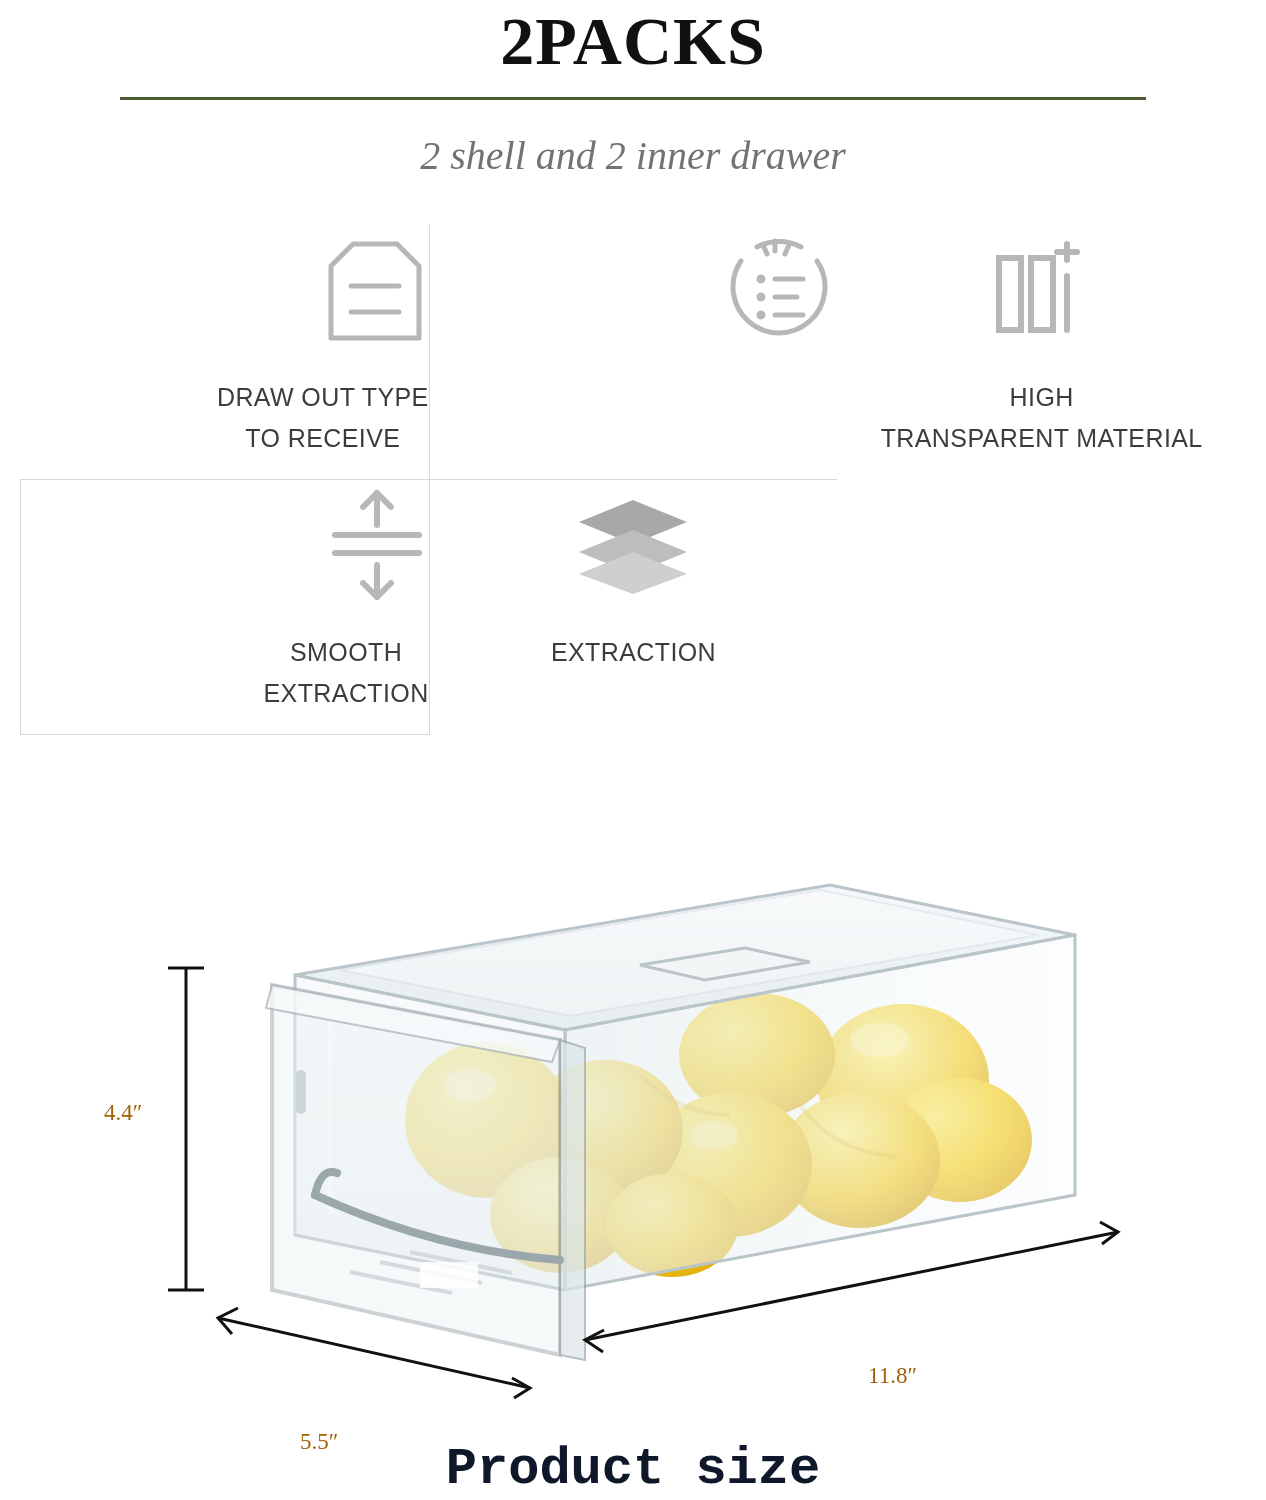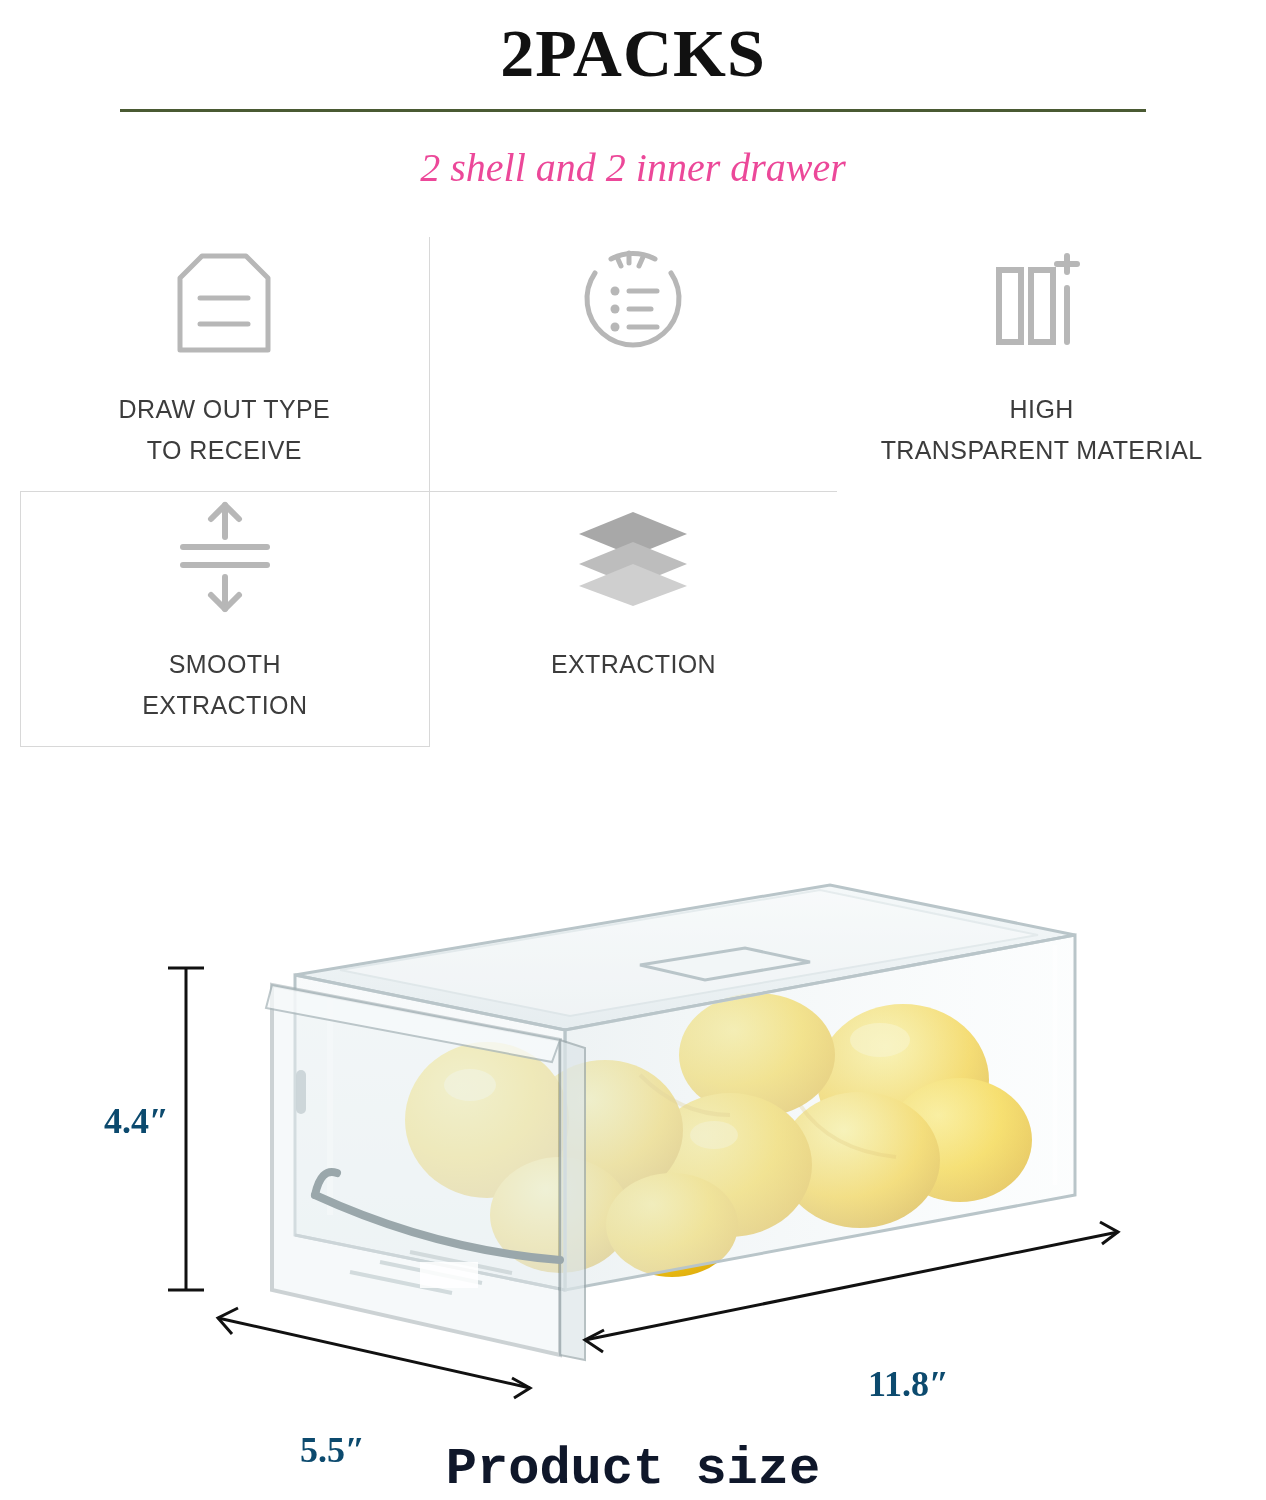--- a/index.html
+++ b/index.html
@@ -11,21 +11,21 @@
     width: 1266px;
     height: 1500px;
     font-family: "Liberation Sans", sans-serif;
     color: #1a1a1a;
     overflow: hidden;
     position: relative;
   }
 
   
   .header {
-    padding-top: 16px;
+    padding-top: 4px;
     text-align: center;
   }
   .main-title {
     font-family: "Liberation Serif", serif;
     font-size: 68px;
     font-weight: bold;
     letter-spacing: 1px;
     line-height: 1.1;
     margin: 0;
     color: #111;
@@ -34,21 +34,21 @@
     margin: 18px auto 0 auto;
     width: 1026px;
     height: 3px;
     background: #4a5a33;
   }
   .subtitle {
     font-family: "Liberation Serif", serif;
     font-style: italic;
     font-size: 40px;
     margin-top: 32px;
-    color: #ec4899;
+    color: #737373;
   }
 
   
   .features {
     margin: 46px auto 0 auto;
     width: 1226px;
     display: grid;
     grid-template-columns: repeat(3, 1fr);
     grid-template-rows: 255px 255px;
   }
@@ -60,20 +60,21 @@
     padding-top: 6px;
     position: relative;
   }
   
   .feature.col2, .feature.col3 {
     border-left: 1px solid #d8d8d8;
   }
   
   .feature.row1 {
     border-bottom: 1px solid #d8d8d8;
+    align-items: flex-end;
   }
   .feature-icon {
     height: 120px;
     display: flex;
     align-items: center;
     justify-content: center;
   }
   .feature-label {
     margin-top: 26px;
     text-align: center;
@@ -84,23 +85,23 @@
     white-space: pre-line;
   }
   .product-svg {
     position: absolute;
     left: 0;
     top: 0;
   }
   .dim-label {
     position: absolute;
     font-family: "Liberation Serif", serif;
-    font-weight: bold;
-    font-size: 36px;
-    color: #0c4a6e;
+    font-weight: normal;
+    font-size: 23px;
+    color: #a16207;
   }
   .dim-height { left: 104px; top: 1100px; }
   .dim-width  { left: 868px; top: 1315px; margin-top: 48px; }
   .dim-depth  { left: 300px; top: 1385px; margin-top: 44px; }
 
   .footer-title {
     position: absolute;
     left: 0;
     top: 1440px;
     width: 1266px;

